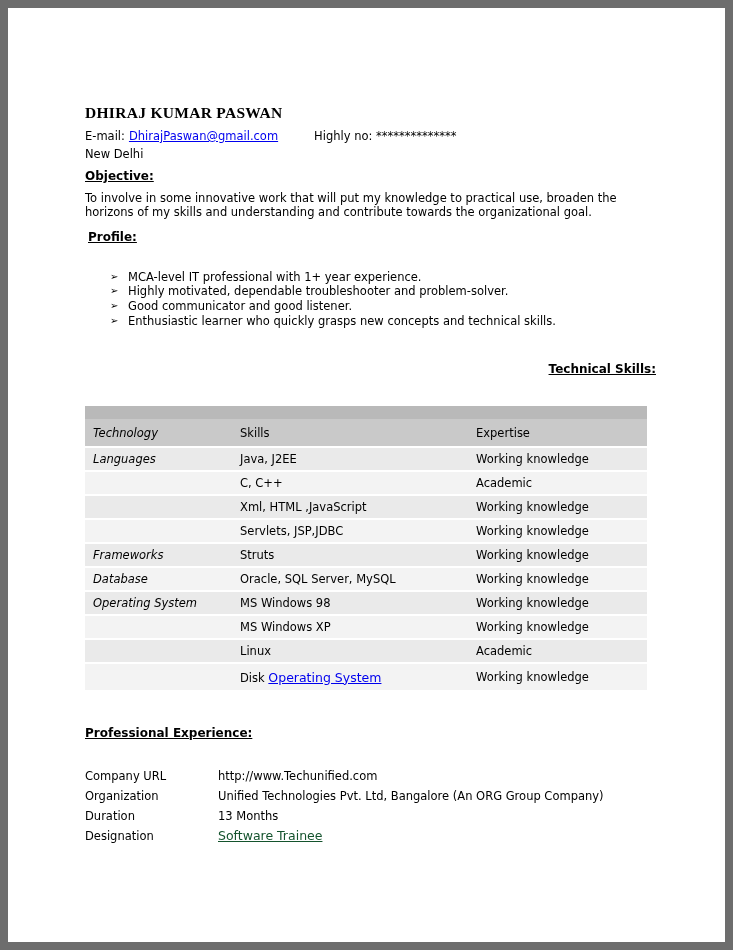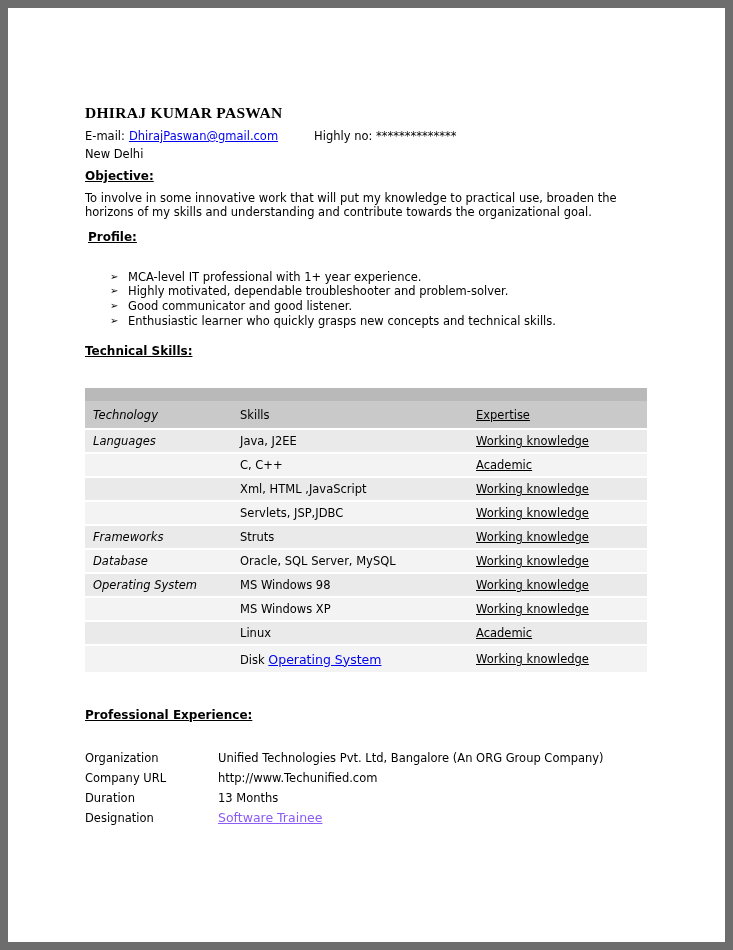--- a/index.html
+++ b/index.html
@@ -11,45 +11,45 @@
   .name { font-family:"Liberation Serif", serif; font-weight:bold; font-size:15.5px; letter-spacing:.3px; }
 
   .contact-line { margin-top:7px; font-size:11.5px; }
   .contact-line a { color:#0000EE; text-decoration:underline; margin-left:4px;text-align:right; }
   .contact-no { margin-left:36px; }
   .location { margin-top:4px; font-size:11.5px; }
 
   .heading { font-weight:bold; text-decoration:underline; font-size:12px; }
   .h-objective { margin-top:8px; }
   .h-profile  { margin-top:10px; padding-left:3px; }
-  .h-skills   { margin-top:16px; }
+  .h-skills   { margin-top:34px;text-align:right; }
   .h-exp      { margin-top:36px; }
 
   .para { margin-top:8px; width:565px; font-size:11.5px; line-height:1.24; }
 
   .bullets { list-style:none; margin-top:26px; width:565px; }
   .bullets li { font-size:11.5px; line-height:14.7px; padding-left:43px; position:relative; }
   .bullets .arrow { position:absolute; left:25px; top:0; font-size:10px; }
 
   .skills-table { margin-top:30px; width:562px; font-size:11.5px; }
   .tbl-topbar { height:13px; background:#b9b9b9; }
   .tbl-grid { display:grid; grid-template-columns:148px 237px 177px; align-items:center; }
   .tbl-header { background:#c9c9c9; height:27px; }
   .tbl-row { height:22px; margin-top:2px; }
   .tbl-row:nth-child(odd) { background:#eaeaea; }
   .tbl-row:nth-child(even) { background:#f3f3f3; }
   .tbl-row.tall { height:26px; }
   .c-tech { padding-left:8px;font-style:italic; }
   .c-skill { padding-left:7px; }
-  .c-exp { padding-left:6px;text-decoration:underline; }
+  .c-exp { padding-left:6px; }
   .os-link { color:#0000EE; text-decoration:underline; font-size:12.5px; }
 
   .fields { margin-top:26px; font-size:11.5px; width:565px; }
   .field-row { display:grid; grid-template-columns:133px 1fr; line-height:20px; }
-  .designation-link { color:#8b5cf6; text-decoration:underline; font-size:12.5px; }
+  .designation-link { color:#14532d; text-decoration:underline; font-size:12.5px; }
 </style>
 </head>
 <body>
 
 <div class="frame">
   <div class="content">
 
     <div class="name">DHIRAJ KUMAR PASWAN</div>
 
     <div class="contact-line">
@@ -130,26 +130,26 @@
           <div class="c-skill"><span>Disk </span><a href="#" class="os-link">Operating System</a></div>
           <div class="c-exp">Working knowledge</div>
         </div>
       </div>
     </div>
 
     <div class="heading h-exp">Professional Experience:</div>
 
     <div class="fields">
       <div class="field-row">
+        <div>Company URL</div>
+        <div>http://www.Techunified.com</div>
+      </div>
+      <div class="field-row">
         <div>Organization</div>
         <div>Unified Technologies Pvt. Ltd, Bangalore (An ORG Group Company)</div>
-      </div>
-      <div class="field-row">
-        <div>Company URL</div>
-        <div>http://www.Techunified.com</div>
       </div>
       <div class="field-row">
         <div>Duration</div>
         <div>13 Months</div>
       </div>
       <div class="field-row">
         <div>Designation</div>
         <div><a href="#" class="designation-link">Software Trainee</a></div>
       </div>
     </div>

